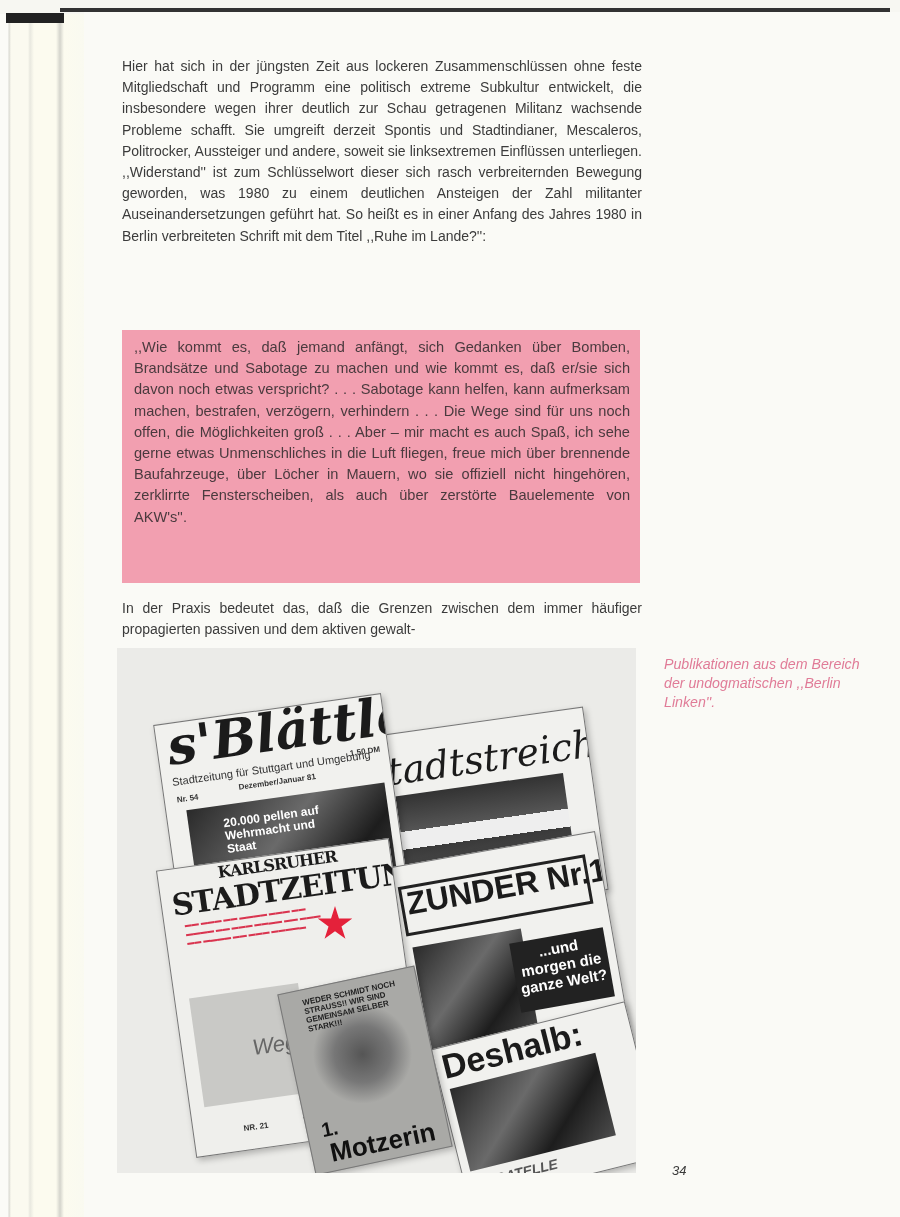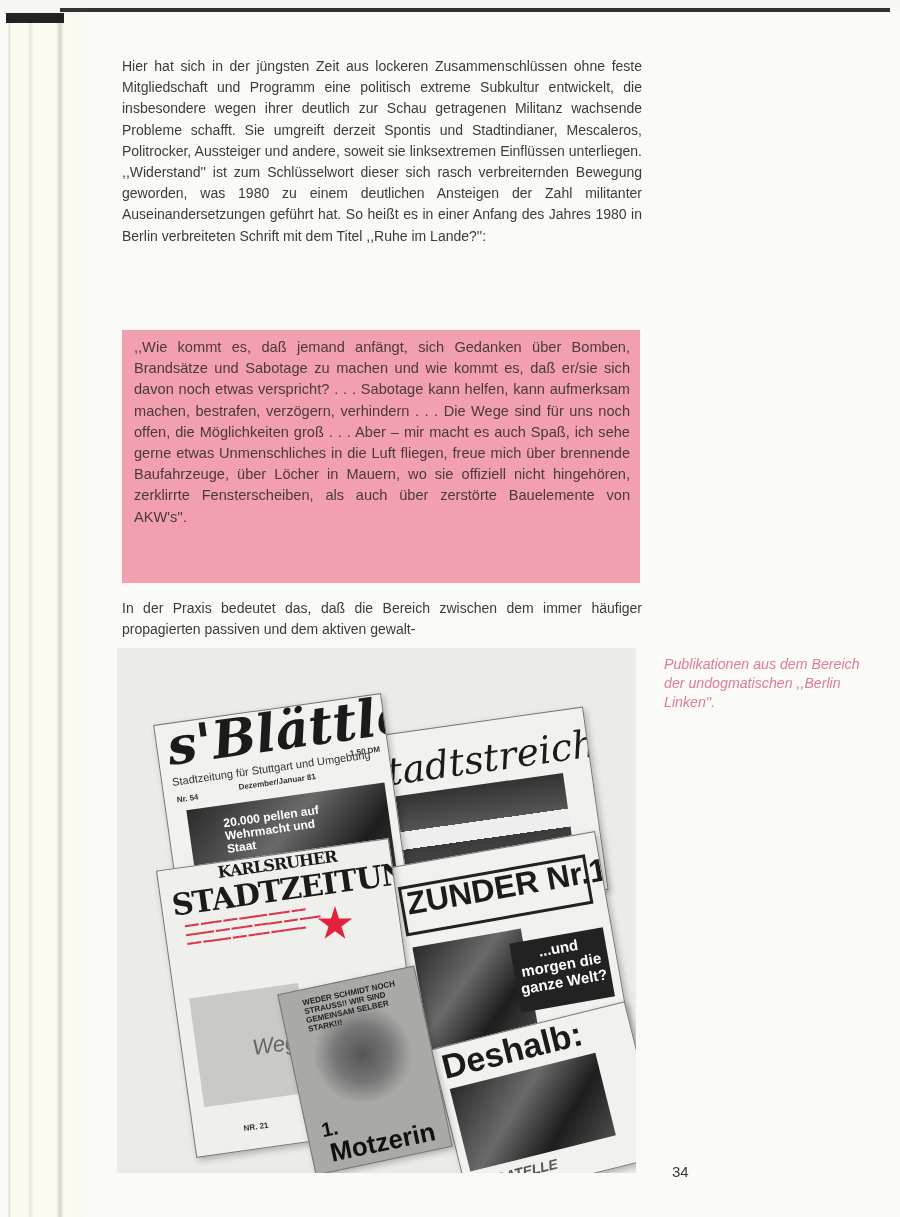--- a/index.html
+++ b/index.html
@@ -13,21 +13,21 @@
     background: linear-gradient(90deg, #fbfbf7 0, #fbfbf7 8px, #d9d9d2 9px, #fbfaf0 11px, #fbfaf0 28px, #e8e8df 30px, #fcfbef 34px, #fcfbef 56px, #d4d4cc 60px, #fcfbef 64px, #fafaf0 80px, #f7f7f2 110px); }
   .page { position: absolute; left: 84px; top: 12px; width: 816px; height: 1205px; background: #fafaf6; }
 
   .body-text { position: absolute; left: 122px; width: 520px; font-size: 14px; line-height: 21.2px; color: #3b3b3b; text-align: justify; text-align-last: left; }
   .para1 { top: 56px; }
   .quote-box { position: absolute; left: 122px; top: 330px; width: 518px; height: 253px; background: #f29fb0; }
   .quote-text { position: absolute; left: 134px; top: 337px; width: 496px; font-size: 14.6px; line-height: 21.2px; color: #4a3a3e; text-align: justify; text-align-last: left; }
   .para2 { top: 598px; }
 
   .caption { position: absolute; left: 664px; top: 655px; width: 220px; font-size: 14.2px; line-height: 19px; color: #e07b97; font-style: italic; }
-  .page-number { position: absolute; left: 672px; top: 1163px; font-size: 15px; color: #3a3a3a; }
+  .page-number { position: absolute; left: 672px; top: 1163px; font-size: 13px; color: #3a3a3a; font-style: italic; }
 
   
   .photo { position: absolute; left: 117px; top: 648px; width: 519px; height: 525px; background: #ebebe8; overflow: hidden; }
   .mag { position: absolute; border: 1px solid #777; background: #f1f1ee; box-shadow: 2px 3px 6px rgba(0,0,0,.25); overflow: hidden; }
   .mag .title { position: absolute; font-family: "DejaVu Serif", serif; color: #1b1b1b; white-space: nowrap; }
   .mag .small { position: absolute; font-size: 8px; color: #333; white-space: nowrap; }
   .mag .pic { position: absolute; background: linear-gradient(135deg, #2a2a2a, #6a6a6a 40%, #1d1d1d 70%, #4c4c4c); }
 
   .m-blaettle { left: 50px; top: 60px; width: 230px; height: 215px; transform: rotate(-8deg); }
   .m-blaettle .title { left: 10px; top: -8px; font-size: 52px; font-style: italic; font-weight: bold; font-family: "DejaVu Serif", serif; }
@@ -76,21 +76,21 @@
 <div class="binding"></div>
 <div class="page"></div>
 <div class="top-rule-left"></div>
 <div class="top-rule"></div>
 
 <p class="body-text para1">Hier hat sich in der jüngsten Zeit aus lockeren Zusammenschlüssen ohne feste Mitgliedschaft und Programm eine politisch extreme Subkultur entwickelt, die insbesondere wegen ihrer deutlich zur Schau getragenen Militanz wachsende Probleme schafft. Sie umgreift derzeit Spontis und Stadtindianer, Mescaleros, Politrocker, Aussteiger und andere, soweit sie linksextremen Einflüssen unterliegen. ,,Widerstand'' ist zum Schlüsselwort dieser sich rasch verbreiternden Bewegung geworden, was 1980 zu einem deutlichen Ansteigen der Zahl militanter Auseinandersetzungen geführt hat. So heißt es in einer Anfang des Jahres 1980 in Berlin verbreiteten Schrift mit dem Titel ,,Ruhe im Lande?'':</p>
 
 <div class="quote-box"></div>
 <p class="quote-text">,,Wie kommt es, daß jemand anfängt, sich Gedanken über Bomben, Brandsätze und Sabotage zu machen und wie kommt es, daß er/sie sich davon noch etwas verspricht? . . . Sabotage kann helfen, kann aufmerksam machen, bestrafen, verzögern, verhindern . . . Die Wege sind für uns noch offen, die Möglichkeiten groß . . . Aber – mir macht es auch Spaß, ich sehe gerne etwas Unmenschliches in die Luft fliegen, freue mich über brennende Baufahrzeuge, über Löcher in Mauern, wo sie offiziell nicht hingehören, zerklirrte Fensterscheiben, als auch über zerstörte Bauelemente von AKW's''.</p>
 
-<p class="body-text para2">In der Praxis bedeutet das, daß die Bereich zwischen dem immer häufiger propagierten passiven und dem aktiven gewalt-</p>
+<p class="body-text para2">In der Praxis bedeutet das, daß die Grenzen zwischen dem immer häufiger propagierten passiven und dem aktiven gewalt-</p>
 
 <div class="photo">
   <div class="mag m-stadt">
     <span class="title">Stadtstreicher</span>
     <div class="pic"></div>
   </div>
 
   <div class="mag m-blaettle">
     <span class="title">s'Blättle</span>
     <span class="small sub">Stadtzeitung für Stuttgart und Umgebung</span>

